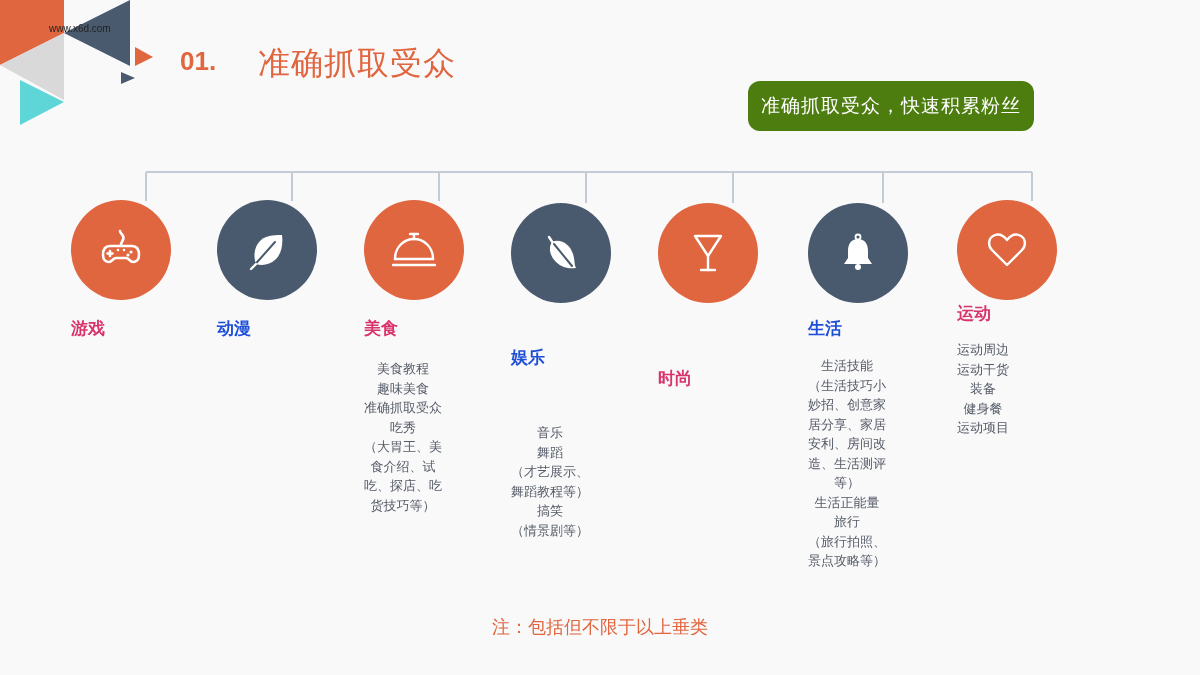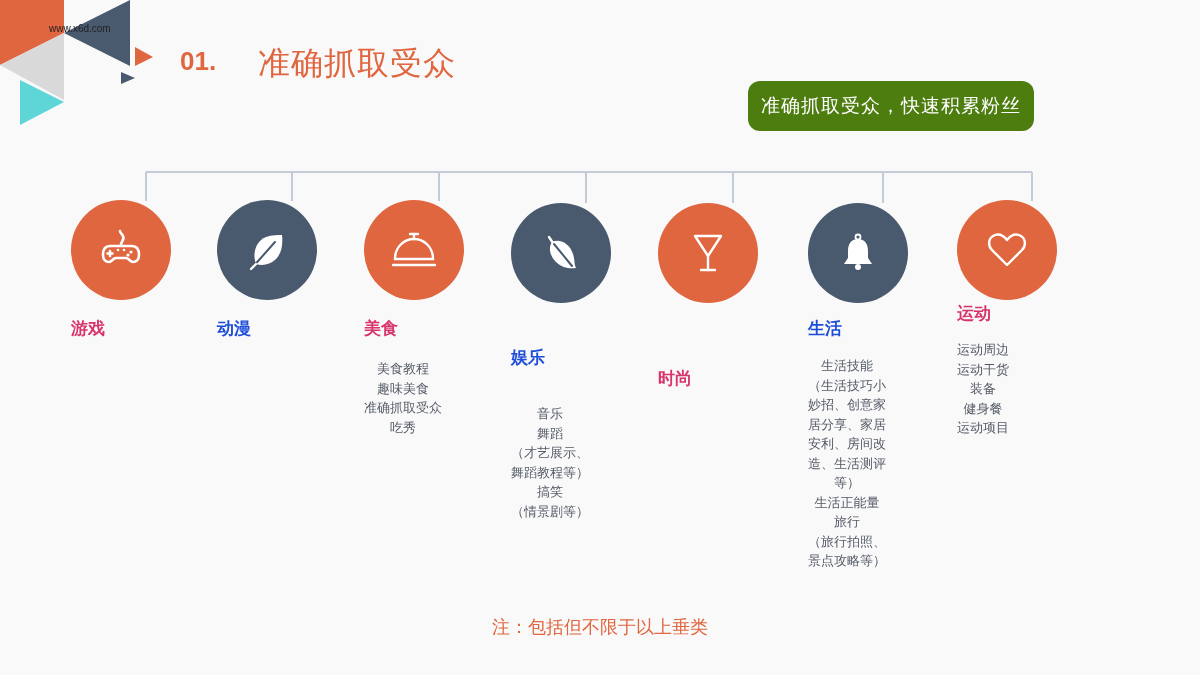--- a/index.html
+++ b/index.html
@@ -131,33 +131,37 @@
         <path d="M6 40 H48"></path>
       </g>
     </svg>
   </div>
   <div class="cat-title pink">美食</div>
   <div class="items">
     <div>美食教程</div>
     <div>趣味美食</div>
     <div>准确抓取受众</div>
     <div>吃秀</div>
+    <div>（大胃王、美
+食介绍、试
+吃、探店、吃
+货技巧等）</div>
   </div>
 </div>
 
 <div class="cat" style="left:586px; top:203px;gap:26px;">
   <div class="circle navy">
     <svg width="50" height="50" viewBox="0 0 50 50">
       <path d="M16 14 C24 10 34 16 37 26 C39 32 38 36 40 40 C34 41 26 40 20 34 C14 28 12 20 16 14 Z" fill="#fff"></path>
       <path d="M13 9 L17 15" stroke="#fff" stroke-width="2.4" stroke-linecap="round"></path>
       <path d="M18 16 L36 38" stroke="#4a5a6e" stroke-width="2" stroke-linecap="round"></path>
     </svg>
   </div>
   <div class="cat-title purple">娱乐</div>
-  <div class="items" style="margin-top:10px;">
+  <div class="items" style="margin-top:29px;">
     <div>音乐</div>
     <div>舞蹈</div>
     <div>（才艺展示、
 舞蹈教程等）</div>
     <div>搞笑</div>
     <div>（情景剧等）</div>
   </div>
 </div>
 
 <div class="cat" style="left:733px; top:203px;gap:47px;">

